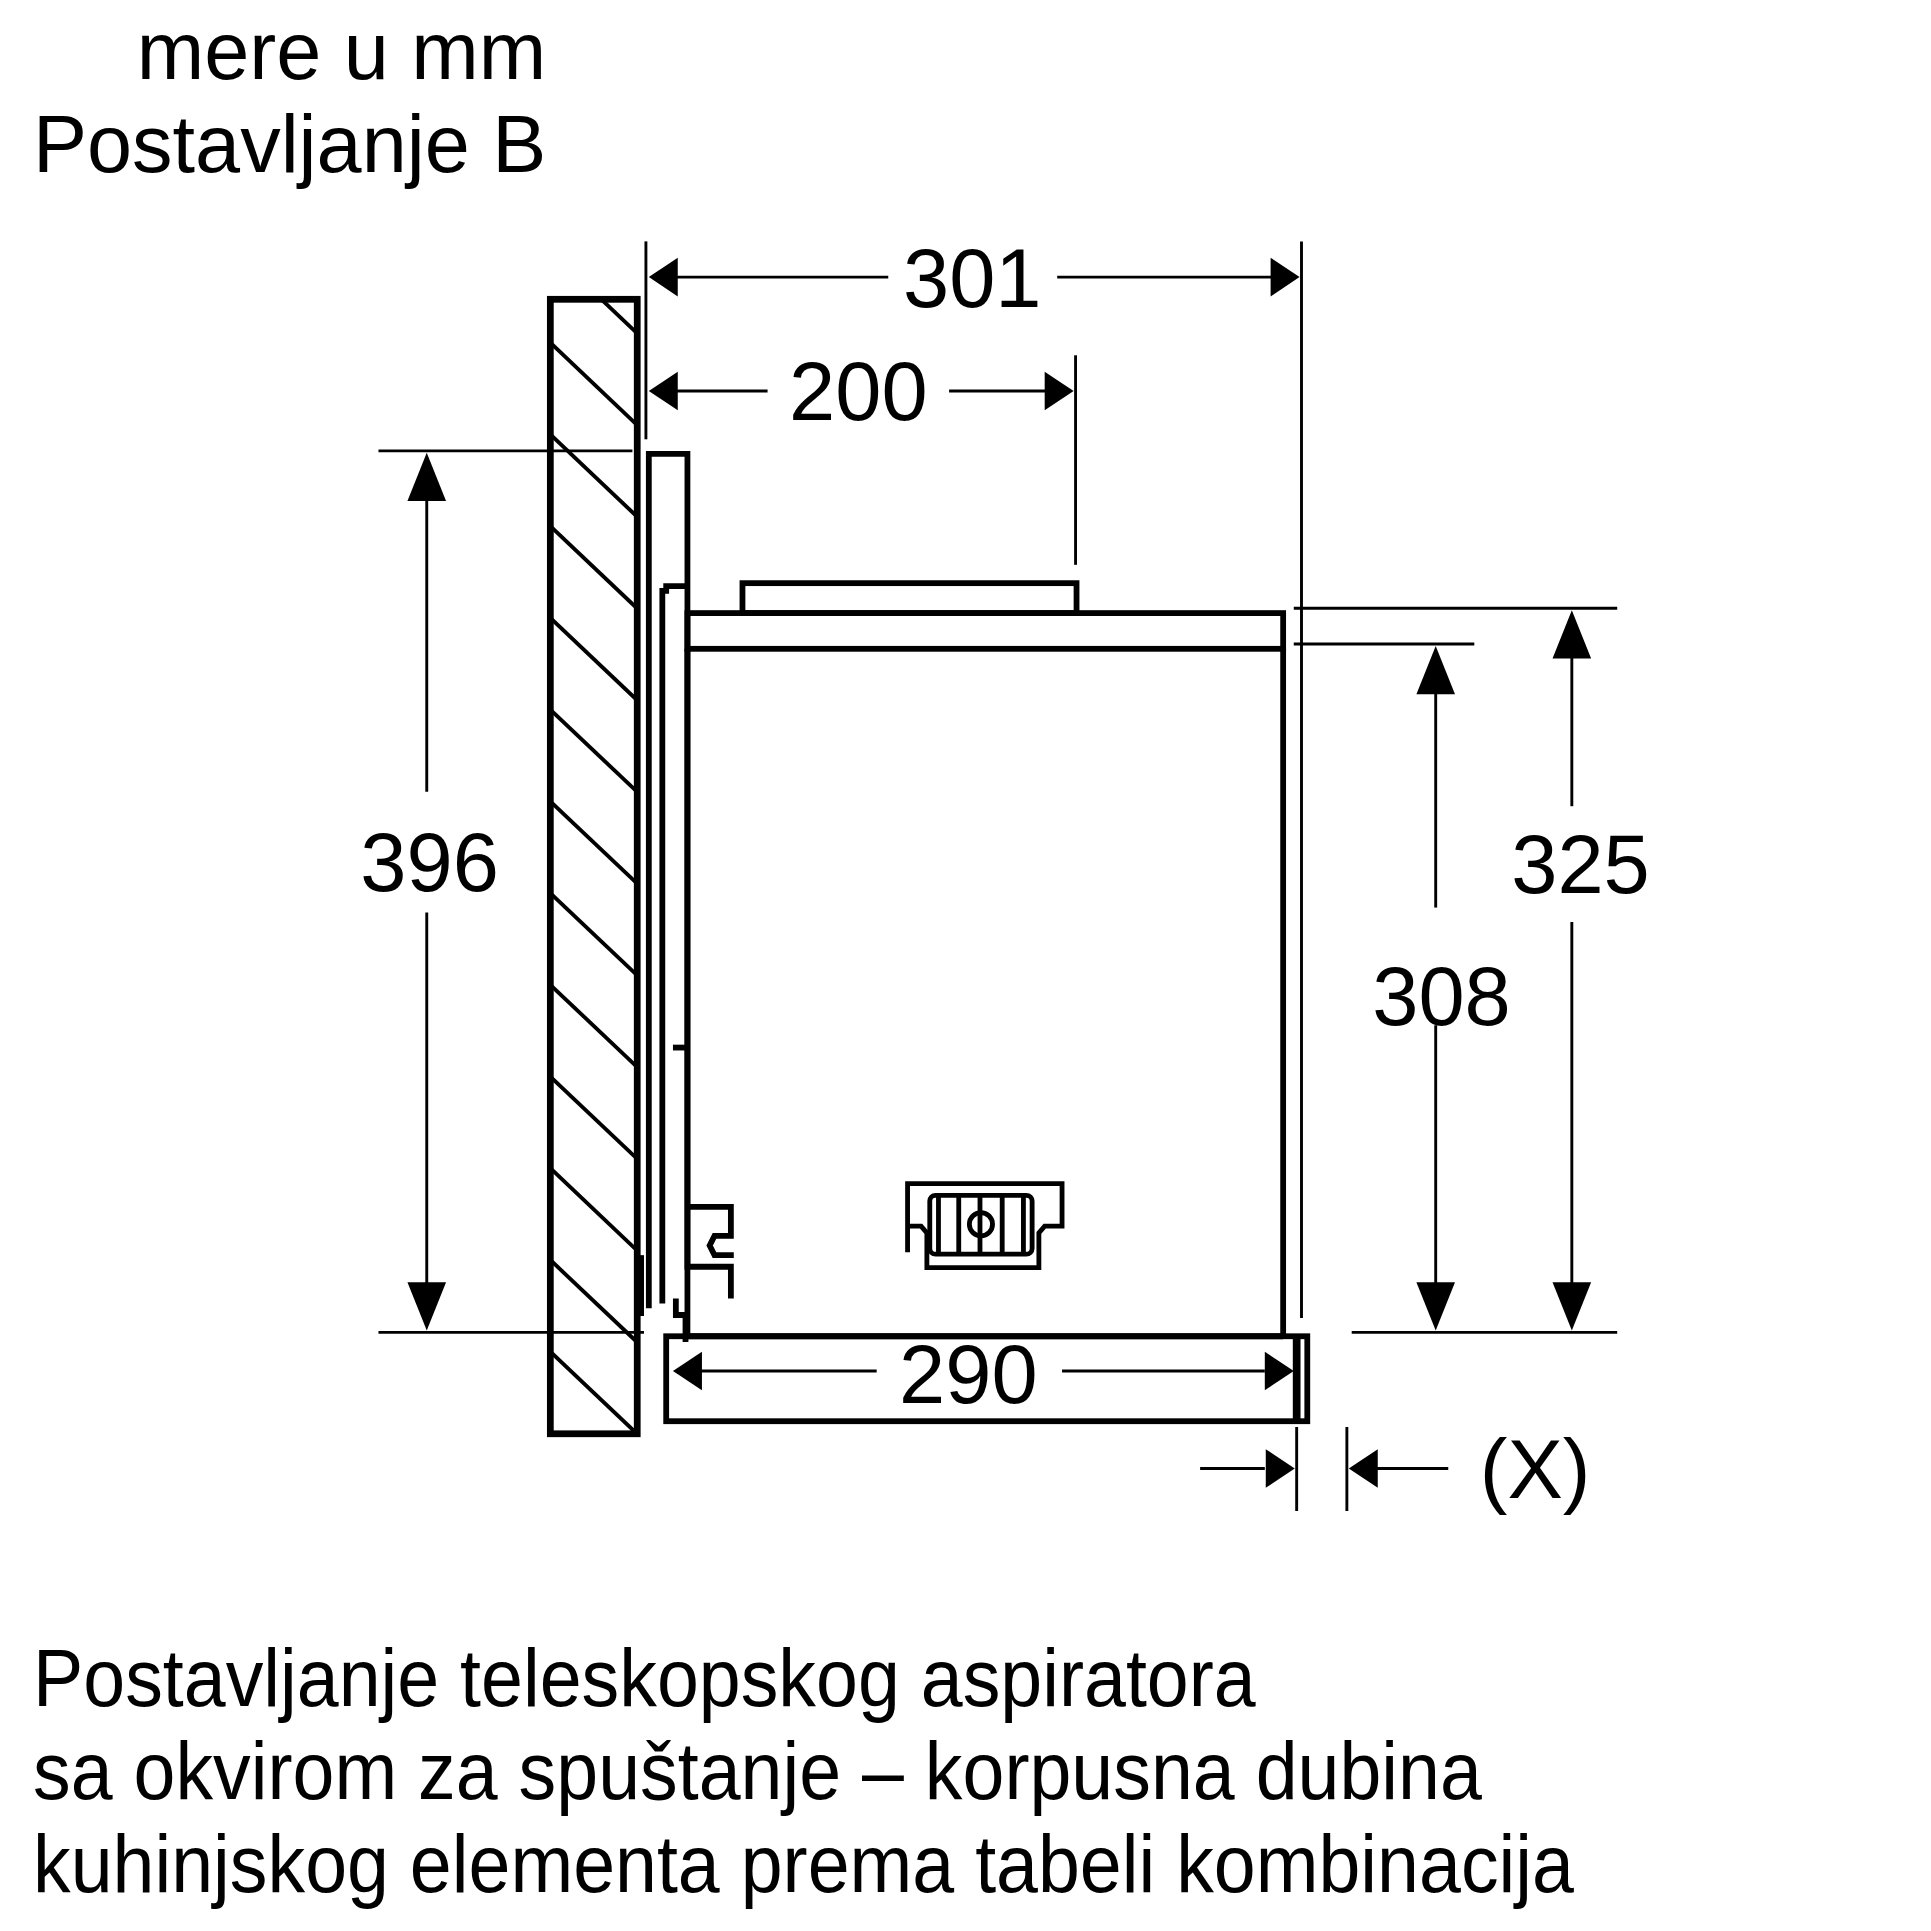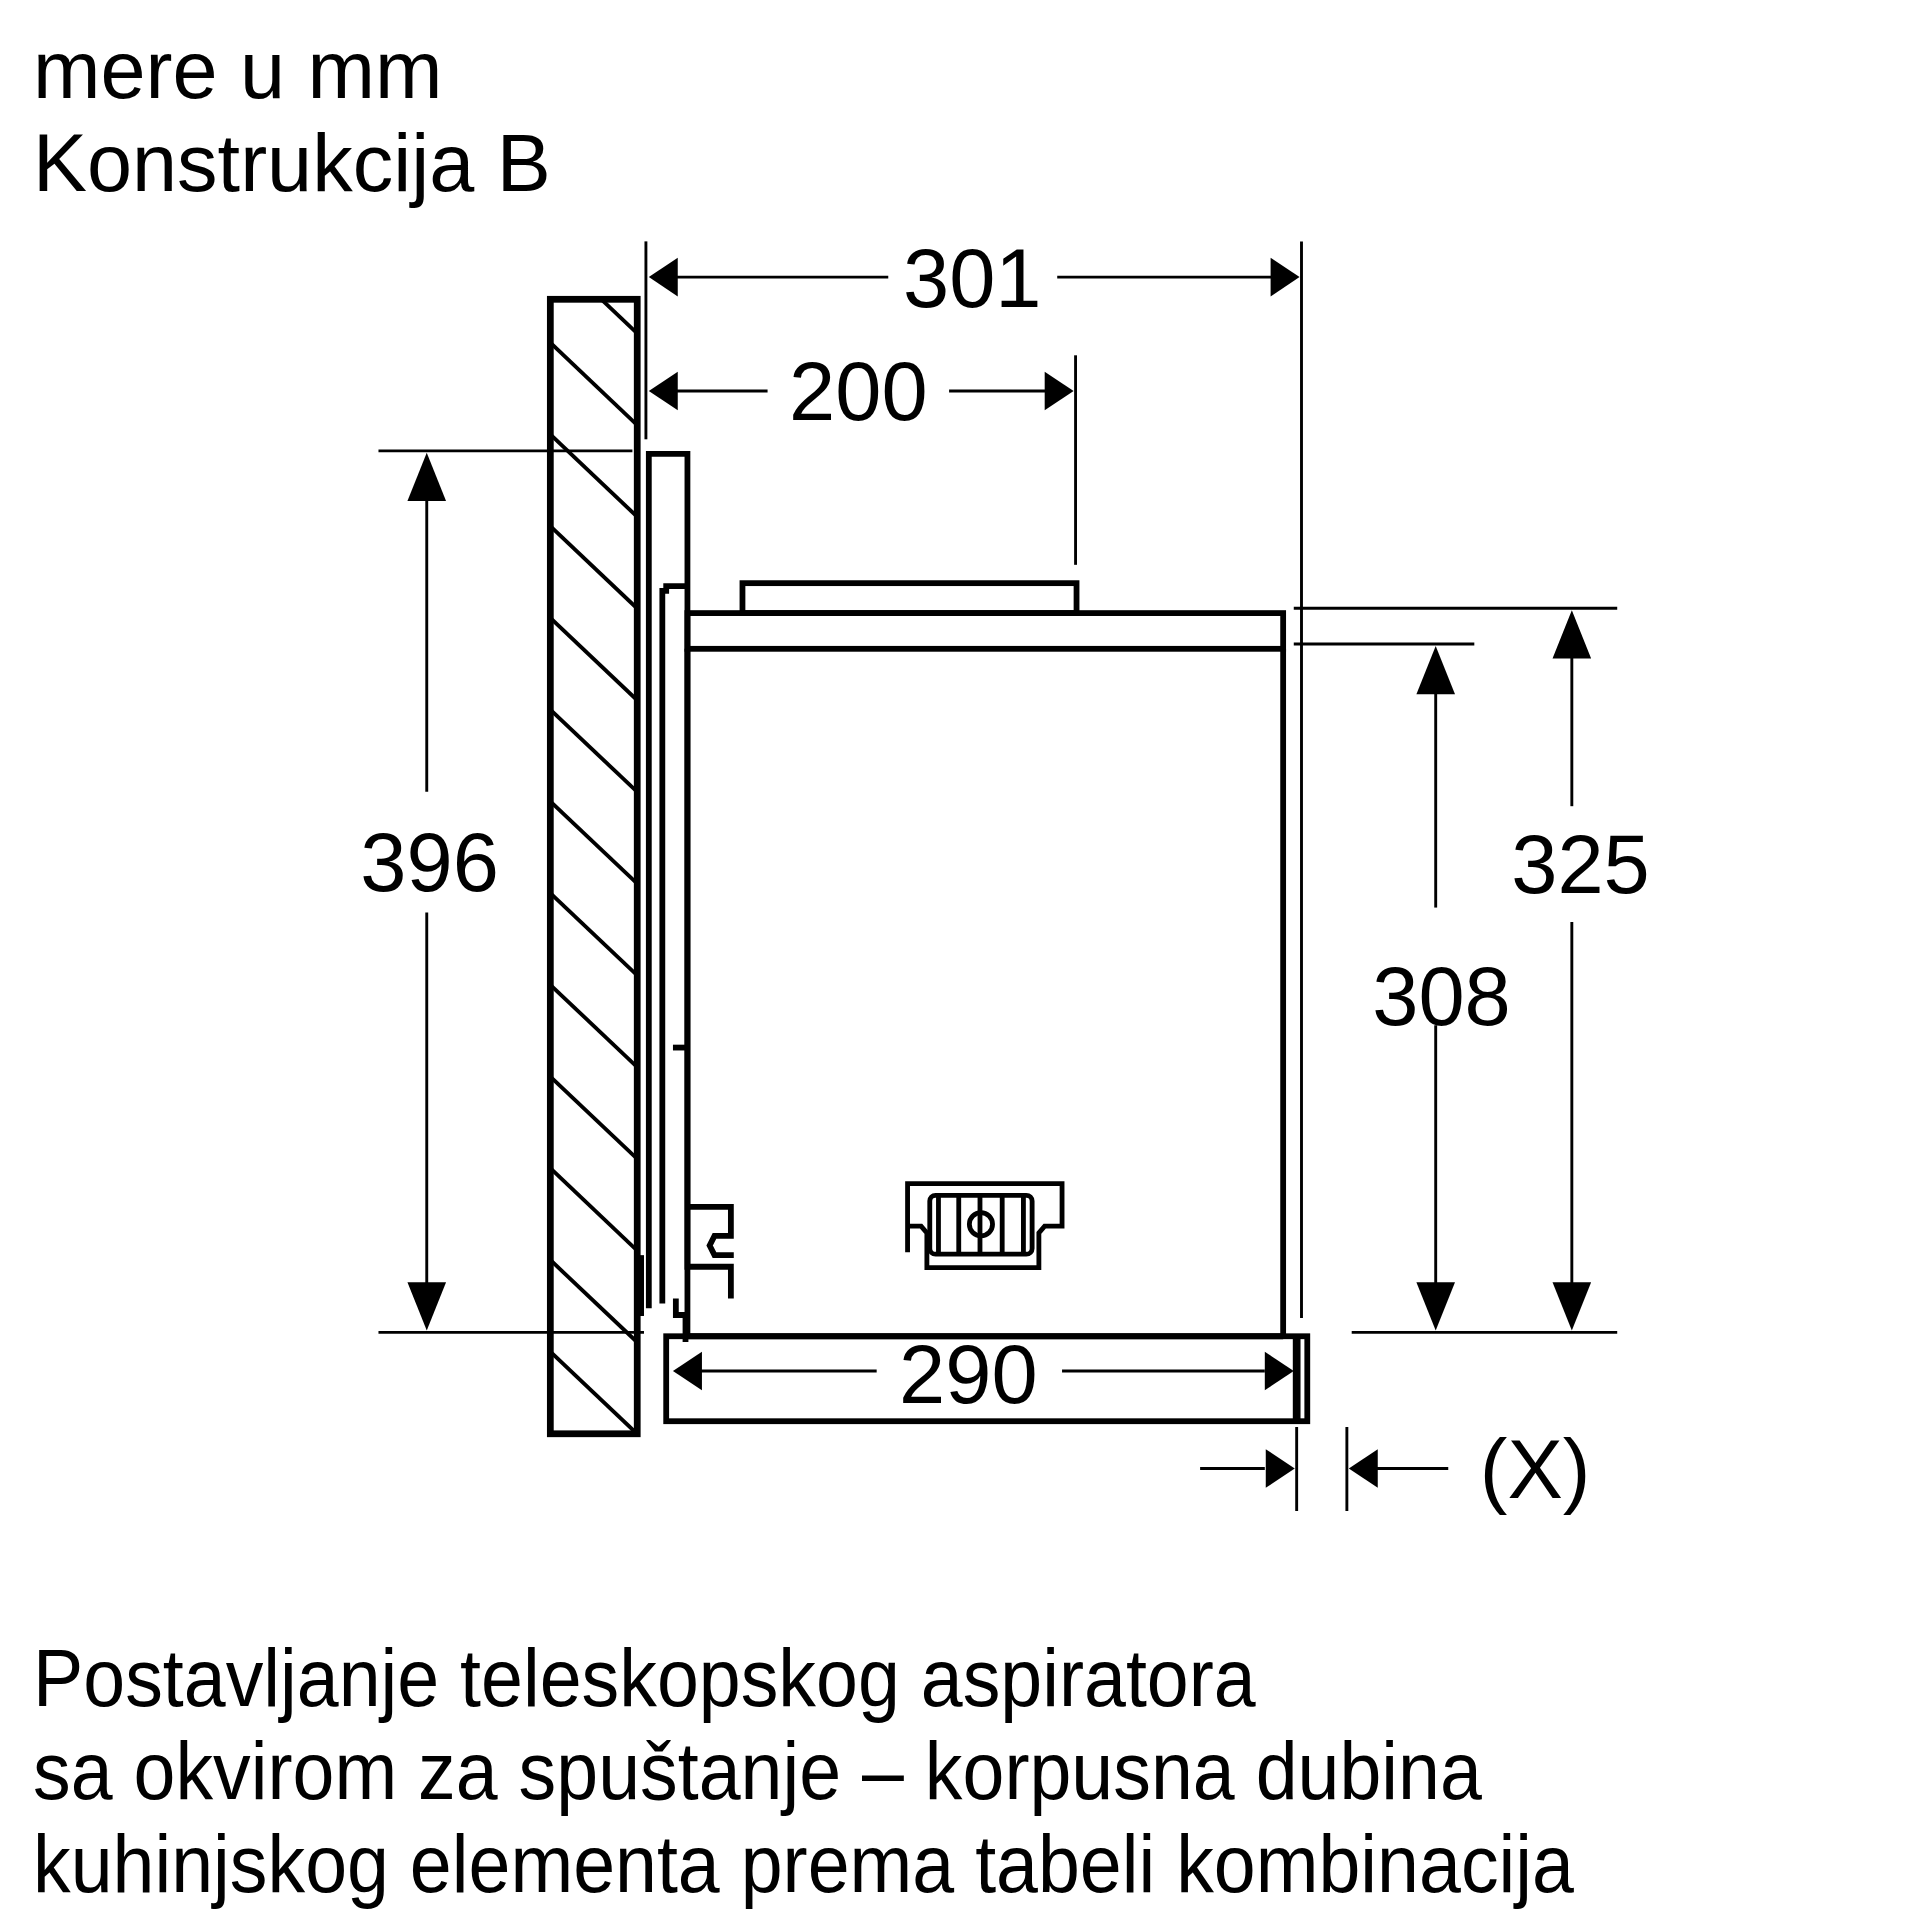--- a/index.html
+++ b/index.html
@@ -1,31 +1,31 @@
 <!DOCTYPE html>
 <html><head>
 <meta charset="utf-8">
 <style>
   html, body { margin: 0; padding: 0; background: #ffffff; }
   body { width: 1931px; height: 1931px; position: relative; overflow: hidden;
          font-family: "Liberation Sans", sans-serif; color: #000; }
-  .header { position: absolute; left: 33px; top: 24px; font-size: 81px; line-height: 93px; }
+  .header { position: absolute; left: 33px; top: 5px; font-size: 81px; line-height: 93px; text-align: right; }
   .header div { white-space: nowrap; }
   .caption { position: absolute; left: 33px; top: 1632px; font-size: 81px; line-height: 93px;
              transform: scaleX(0.93); transform-origin: left top; }
   .caption div { white-space: nowrap; }
   svg { position: absolute; left: 0; top: 0; }
   .dim { font-family: "Liberation Sans", sans-serif; font-size: 86px; fill: #000; }
 </style>
 </head>
 <body>
 
 <div class="header">
   <div>mere u mm</div>
-  <div>Konstrukcija B</div>
+  <div>Postavljanje B</div>
 </div>
 
 <svg width="1931" height="1931" viewBox="0 0 2000 2000" xmlns="http://www.w3.org/2000/svg">
   <defs>
     <clipPath id="wallClip">
         <rect x="570" y="310" width="90" height="1175"></rect>
       </clipPath>
   </defs>
 
   <g>

